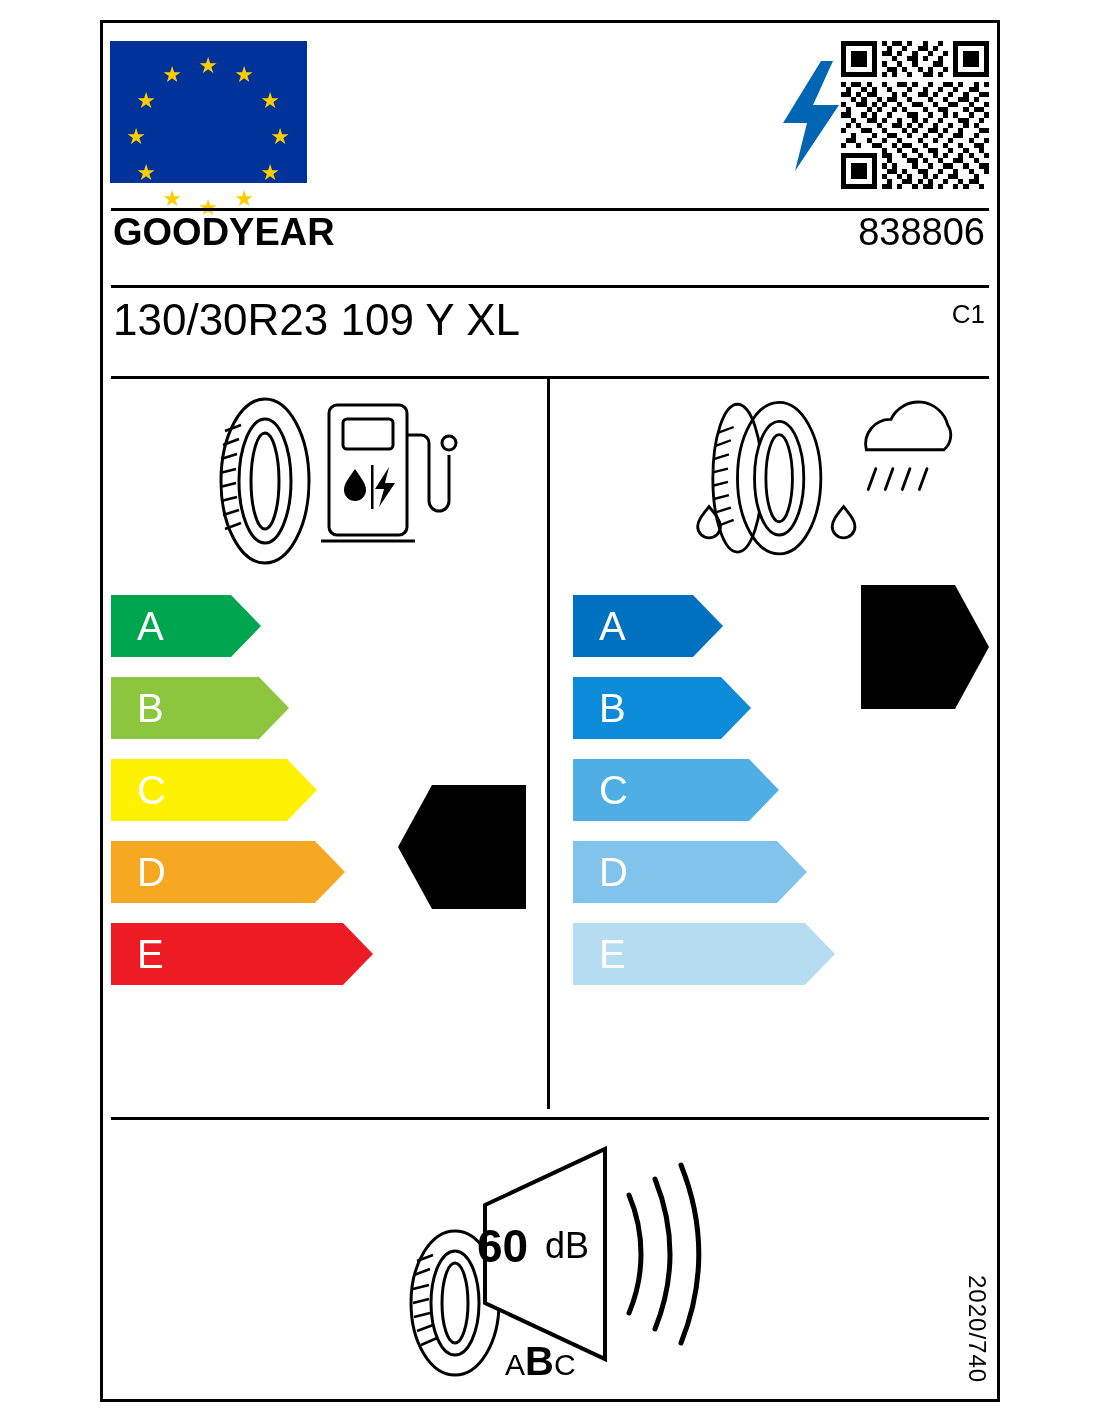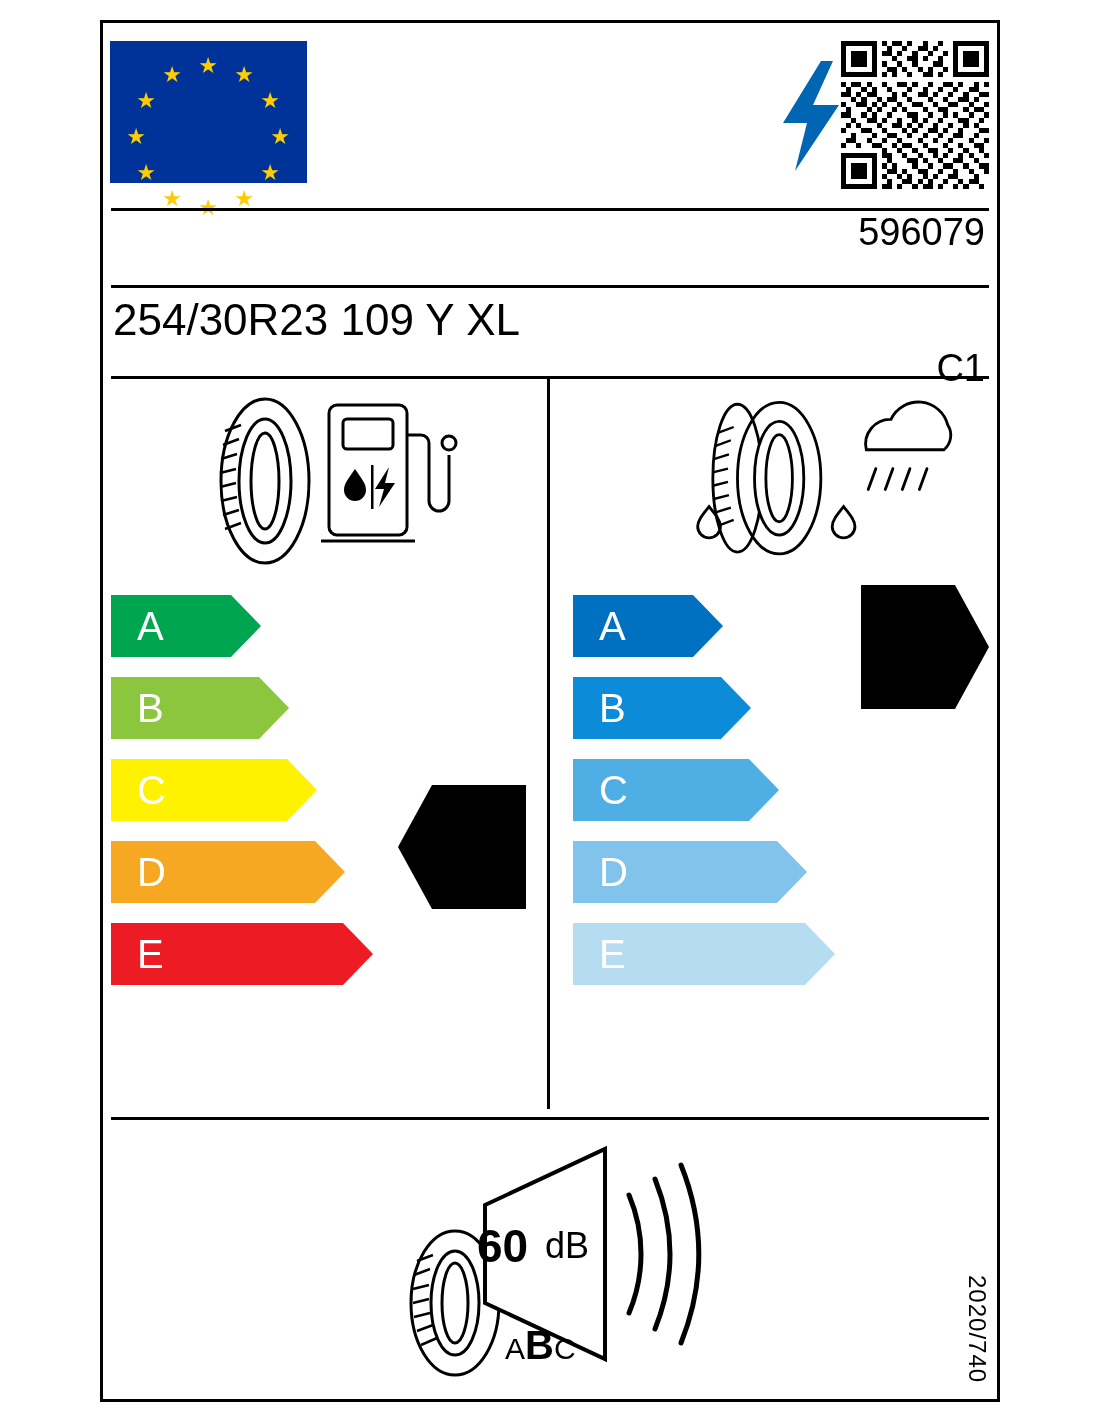--- a/index.html
+++ b/index.html
@@ -119,22 +119,21 @@
   .size-text {
     position: absolute;
     left: 10px;
     top: 0;
     font-size: 44px;
   }
   .class-text {
     position: absolute;
     right: 12px;
     top: 4px;
-    font-size: 38px;
-    margin-top: 48px;
+    font-size: 26px;
   }
 
   
   .divider-v {
     position: absolute;
     left: 444px;
     top: 356px;
     width: 3px;
     height: 730px;
     background: #000;
@@ -220,21 +219,21 @@
   }
   .noise-unit {
     position: absolute;
     left: 152px;
     top: 82px;
     font-size: 36px;
   }
   .noise-classes {
     position: absolute;
     left: 112px;
-    top: 180px;
+    top: 196px;
     font-size: 30px;
   }
   .noise-classes .sel {
     font-size: 40px;
     font-weight: bold;
   }
 
   .reg-number {
     position: absolute;
     right: 6px;
@@ -501,27 +500,28 @@
             <rect x="22" y="28" width="1" height="1"></rect>
             <rect x="24" y="28" width="1" height="1"></rect>
             <rect x="27" y="28" width="1" height="1"></rect>
         </g>
       </svg>
     </div>
 
     <div class="rule" style="top:185px;"></div>
 
     <div class="brand-row">
-      <div class="brand-code">596079</div>
+      <div class="brand-name">GOODYEAR</div>
+      <div class="brand-code">838806</div>
     </div>
 
     <div class="rule" style="top:262px;"></div>
 
     <div class="size-row">
-      <div class="size-text">254/30R23 109 Y XL</div>
+      <div class="size-text">130/30R23 109 Y XL</div>
       <div class="class-text">C1</div>
     </div>
 
     <div class="rule" style="top:353px;"></div>
 
     <div class="divider-v"></div>
 
     <svg class="pictos picto-left" width="260" height="180" viewBox="0 0 260 180">
       <g fill="none" stroke="#000" stroke-width="3">
         <ellipse cx="62" cy="90" rx="44" ry="82"></ellipse>

